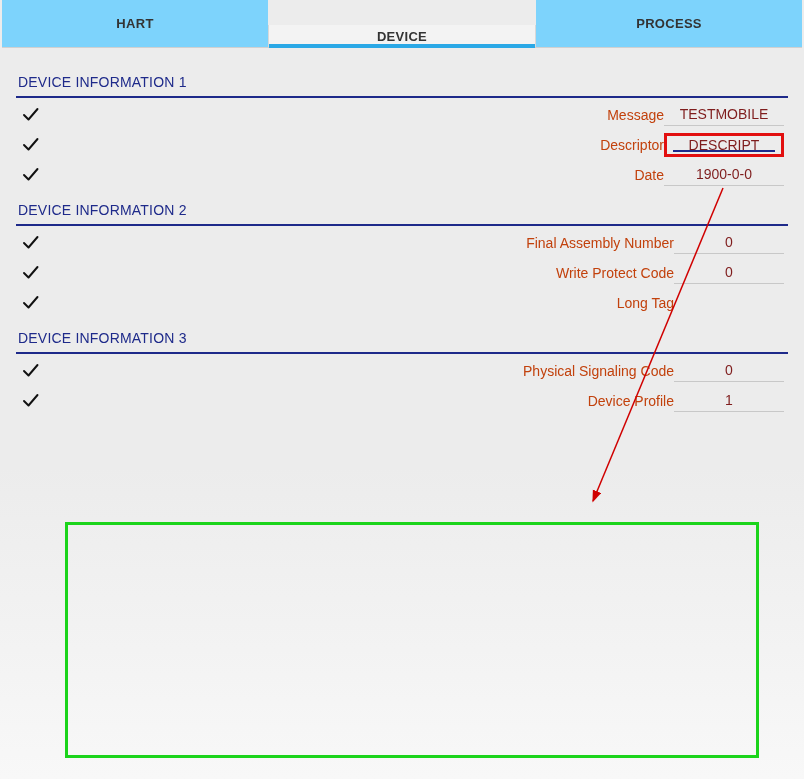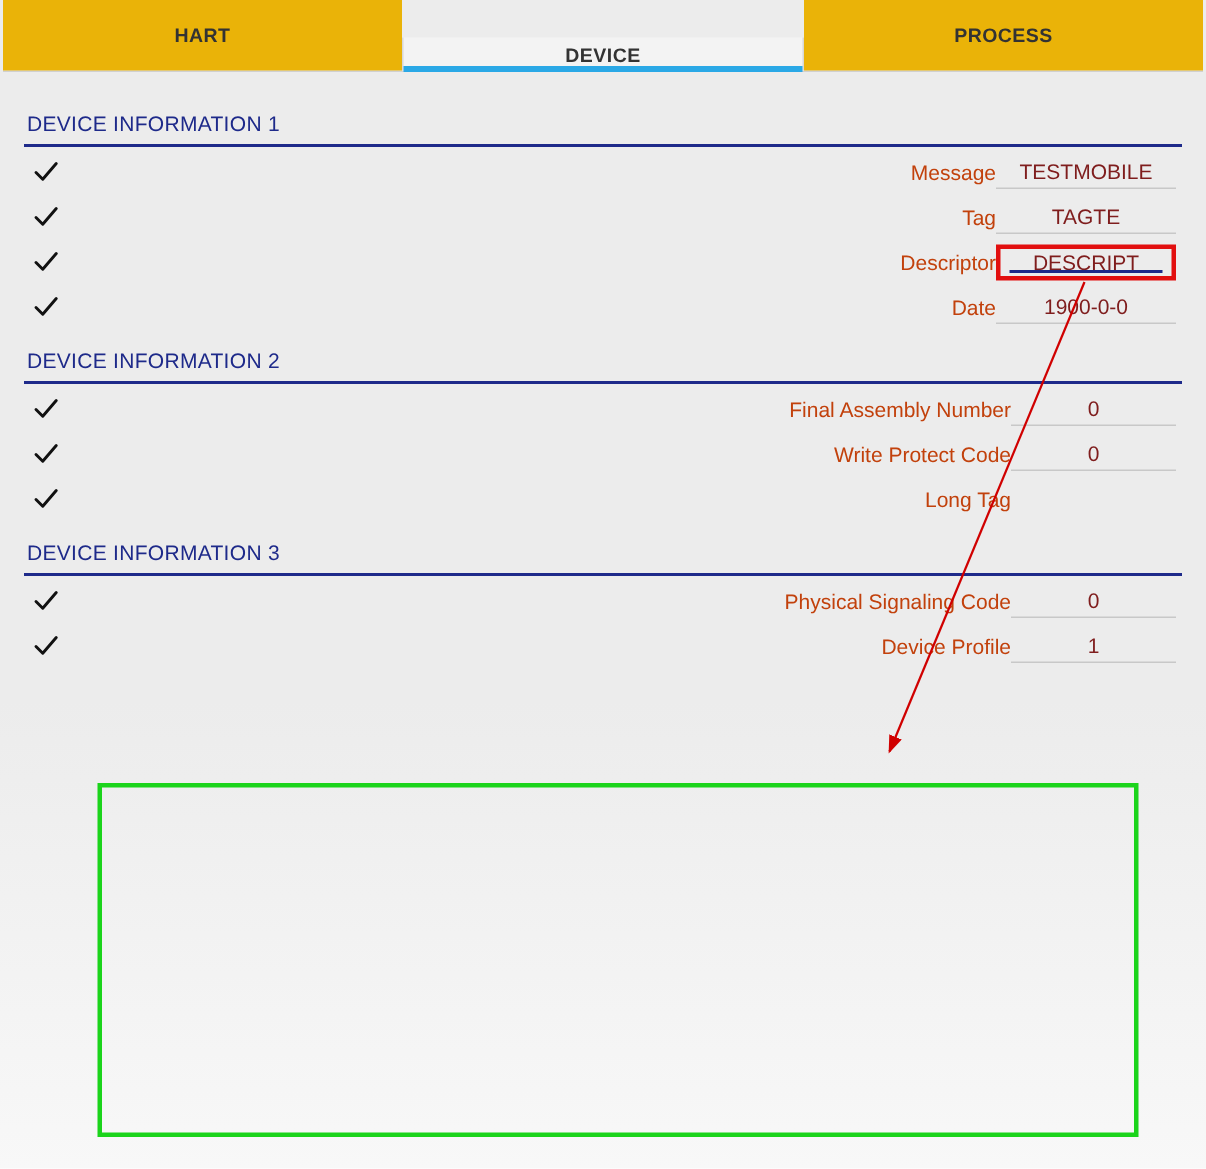--- a/index.html
+++ b/index.html
@@ -20,21 +20,21 @@
     flex: 1;
     display: flex;
     align-items: center;
     justify-content: center;
     font-size: 13px;
     font-weight: 700;
     color: #333;
     letter-spacing: 0.3px;
     cursor: pointer;
     position: relative;
-    background: #eab308;
+    background: #7dd3fc;
   }
   .tab.active {
     background: #f3f3f3;
     border-left: 1px solid #d8d8d8;
     border-right: 1px solid #d8d8d8;
     margin-top: 25px;
   }
   .tab.active::after {
     content: "";
     position: absolute;
@@ -137,29 +137,20 @@
   <div class="row">
     <span class="check">
       <svg width="22" height="18" viewBox="0 0 24 24">
           <path d="M4 12 L10 18 L22 4" stroke="#111" stroke-width="2.6" fill="none" stroke-linecap="round" stroke-linejoin="round"></path>
         </svg>
     </span>
     <span class="label">Message</span>
     <span class="value wide">TESTMOBILE</span>
   </div>
 
-  <div class="row">
-    <span class="check">
-      <svg width="22" height="18" viewBox="0 0 24 24">
-          <path d="M4 12 L10 18 L22 4" stroke="#111" stroke-width="2.6" fill="none" stroke-linecap="round" stroke-linejoin="round"></path>
-        </svg>
-    </span>
-    <span class="label">Tag</span>
-    <span class="value wide">TAGTE</span>
-  </div>
 
   <div class="row">
     <span class="check">
       <svg width="22" height="18" viewBox="0 0 24 24">
           <path d="M4 12 L10 18 L22 4" stroke="#111" stroke-width="2.6" fill="none" stroke-linecap="round" stroke-linejoin="round"></path>
         </svg>
     </span>
     <span class="label">Descriptor</span>
     <span class="value wide hl">DESCRIPT</span>
   </div>

